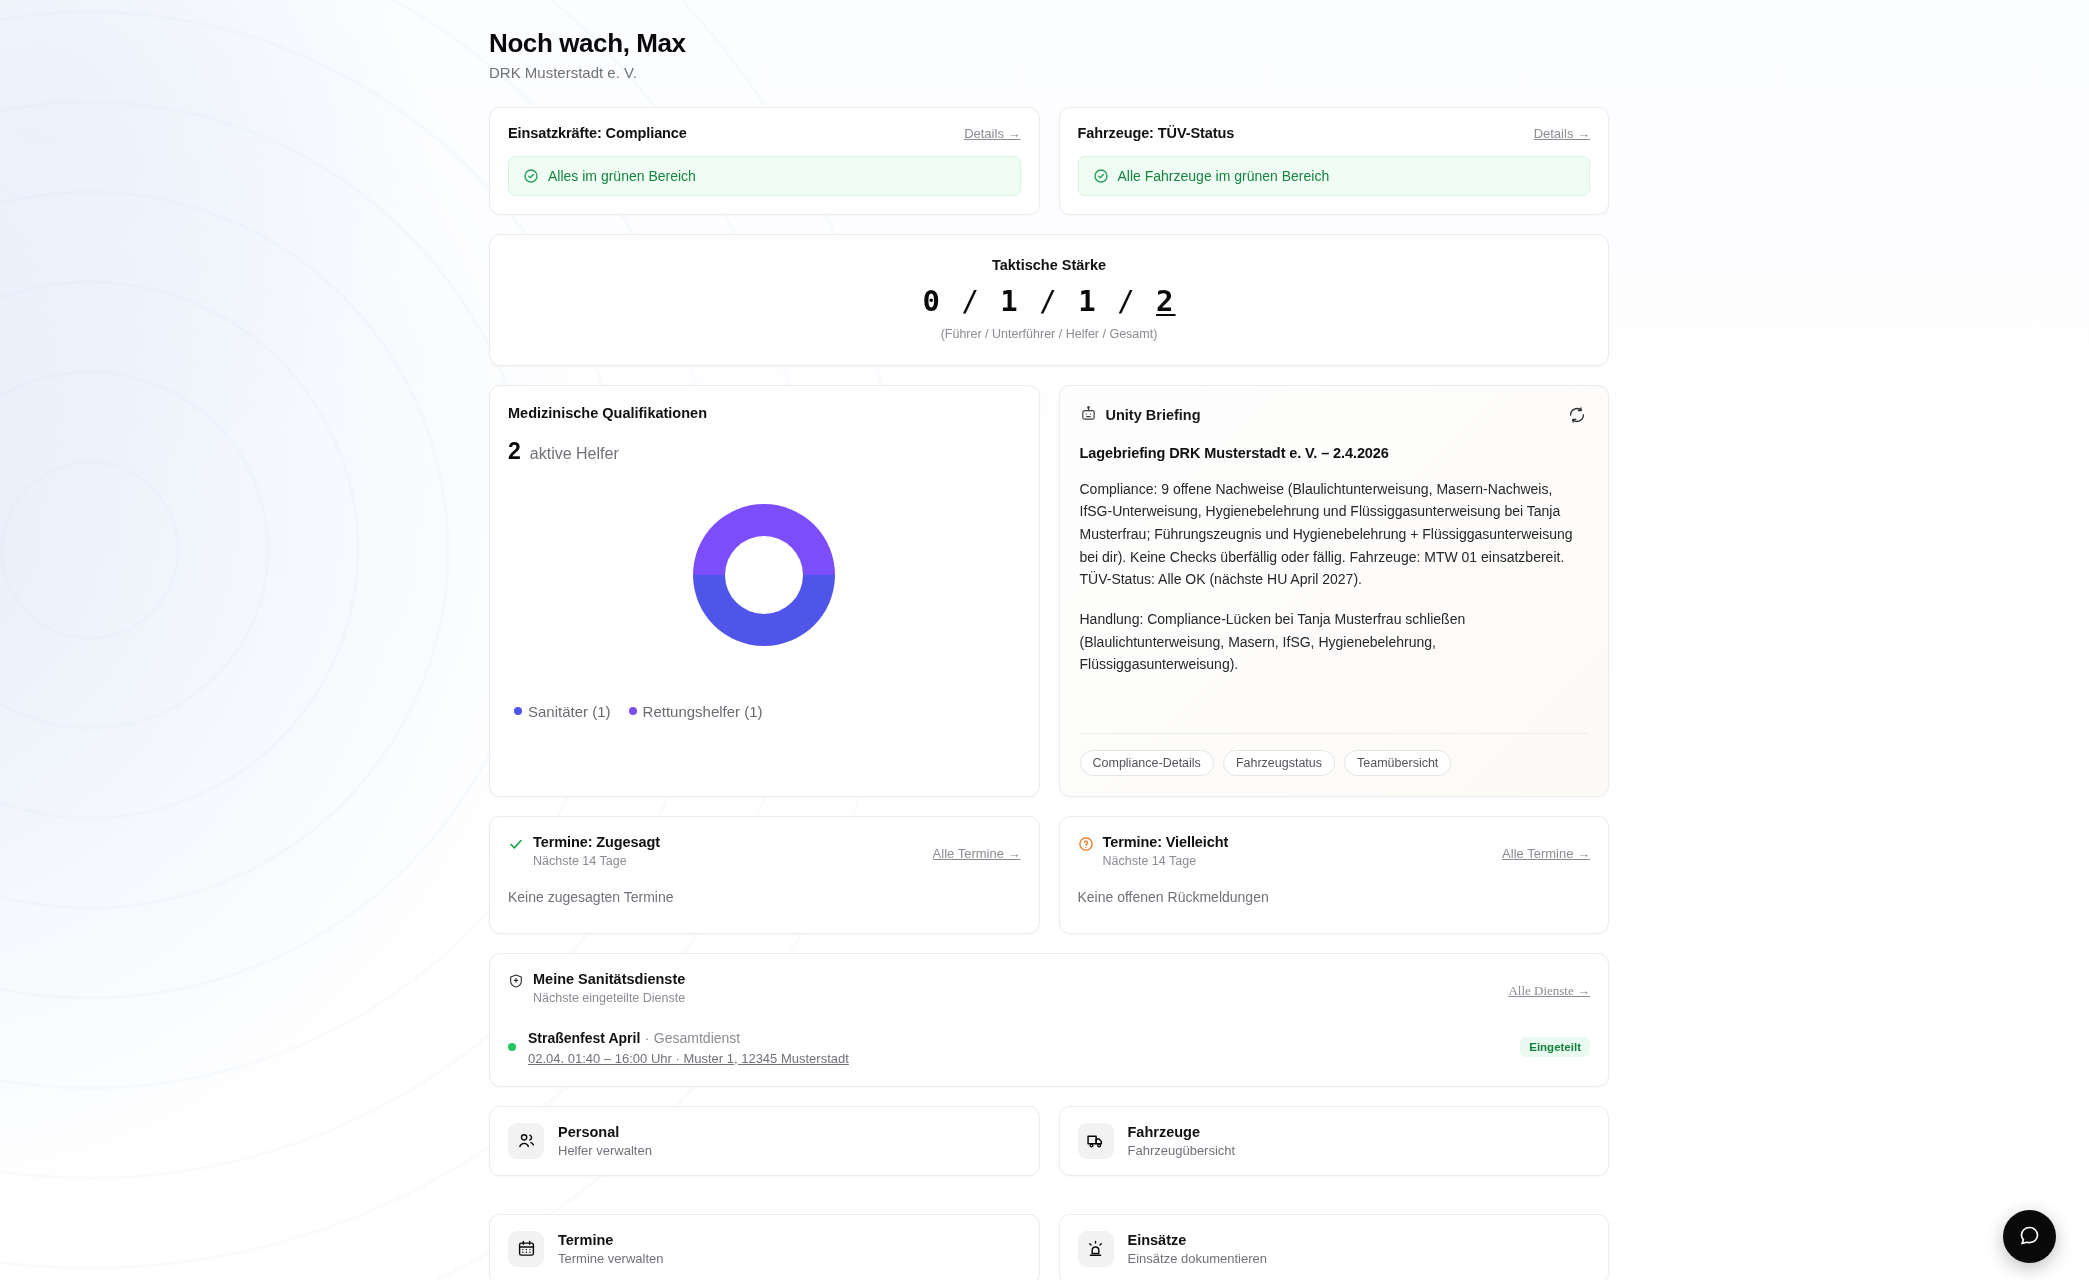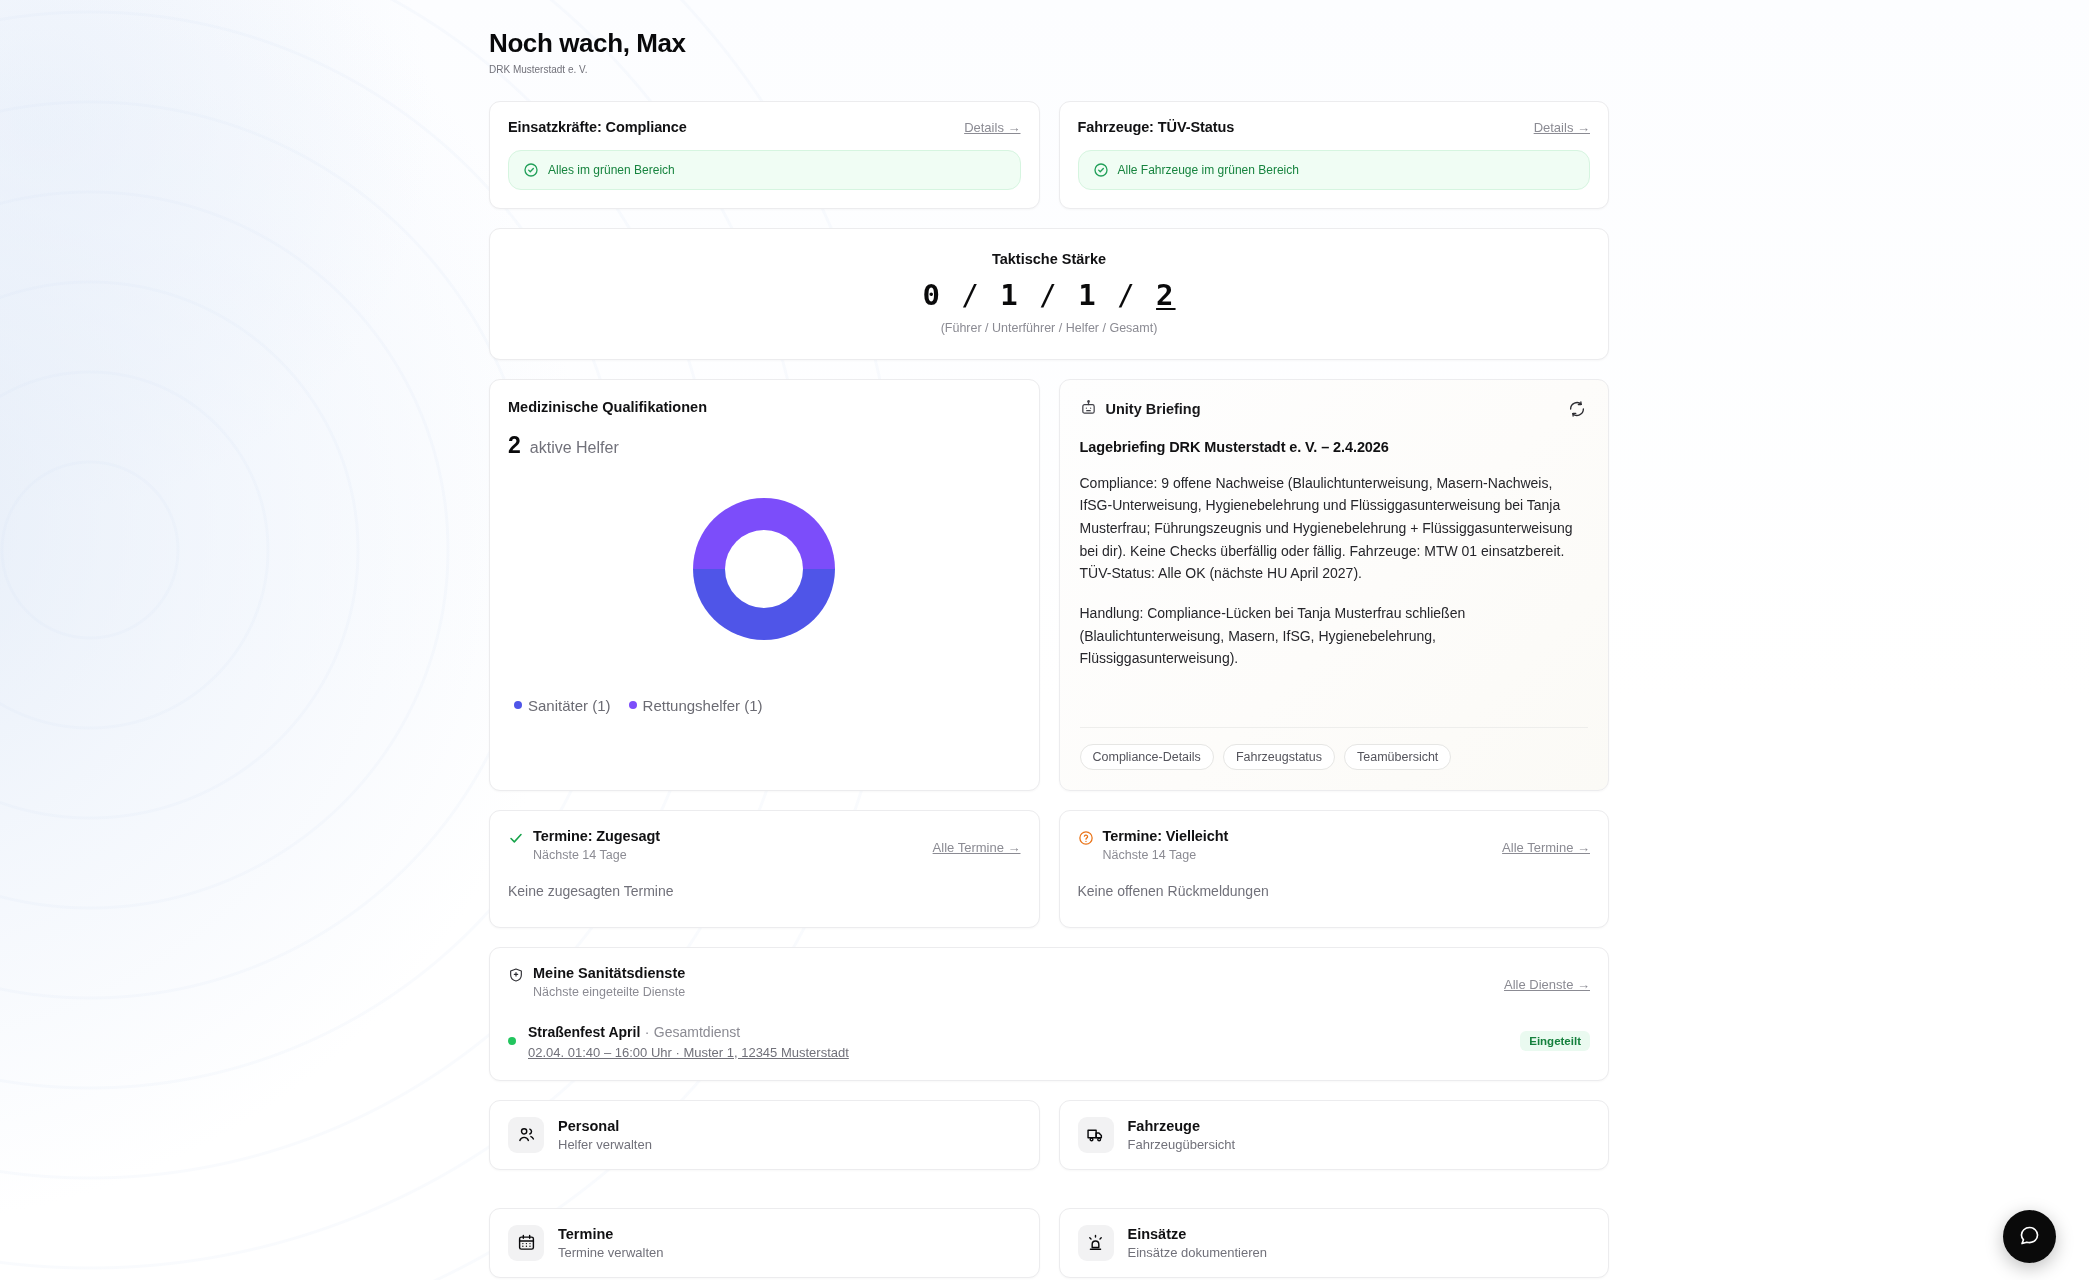--- a/index.html
+++ b/index.html
@@ -62,21 +62,21 @@
   .page-header { padding: 0 0 0 0; margin-bottom: 26px; }
   .greeting {
     font-size: 26px;
     font-weight: 700;
     letter-spacing: -0.4px;
     line-height: 1.2;
     color: #09090b;
   }
   .org {
     margin-top: 5px;
-    font-size: 10px;
+    font-size: 15px;
     color: #71717a;
     font-weight: 400;
   }
 
   
   .card {
     background: #ffffff;
     border: 1px solid #ececee;
     border-radius: 11px;
     box-shadow: 0 1px 2px rgba(16,24,40,0.03);
@@ -106,23 +106,23 @@
   }
   .details-link {
     font-size: 13px;
     color: #8b8b93;
     white-space: nowrap;
   }
   .banner {
     display: flex;
     align-items: center;
     gap: 9px;
-    border-radius: 13px;
+    border-radius: 7px;
     padding: 11px 14px;
-    font-size: 12px;
+    font-size: 14px;
   }
   .banner.green {
     background: #f0fdf4;
     border: 1px solid #d6f5e0;
     color: #17843f;
   }
   .banner svg { flex: 0 0 auto; display: block; }
 
   
   .tactical {
@@ -303,21 +303,21 @@
     align-items: flex-start;
     justify-content: space-between;
   }
   .dienste-head-left { display: flex; gap: 9px; align-items: flex-start; }
   .dienste-title {
     font-size: 14.5px;
     font-weight: 700;
     color: #111113;
   }
   .dienste-sub { margin-top: 4px; font-size: 12.5px; color: #8b8b93; }
-  .dienste-link { font-size: 13px; color: #8b8b93; white-space: nowrap; padding-top: 12px; }
+  .dienste-link { font-size: 13px; color: #8b8b93; white-space: nowrap; padding-top: 12px; font-family: Liberation Serif, serif; }
 
   .dienst-row {
     display: flex;
     align-items: center;
     justify-content: space-between;
     margin-top: 24px;
   }
   .dienst-left { display: flex; align-items: center; gap: 12px; }
   .dienst-dot {
     width: 8px; height: 8px; border-radius: 50%;

